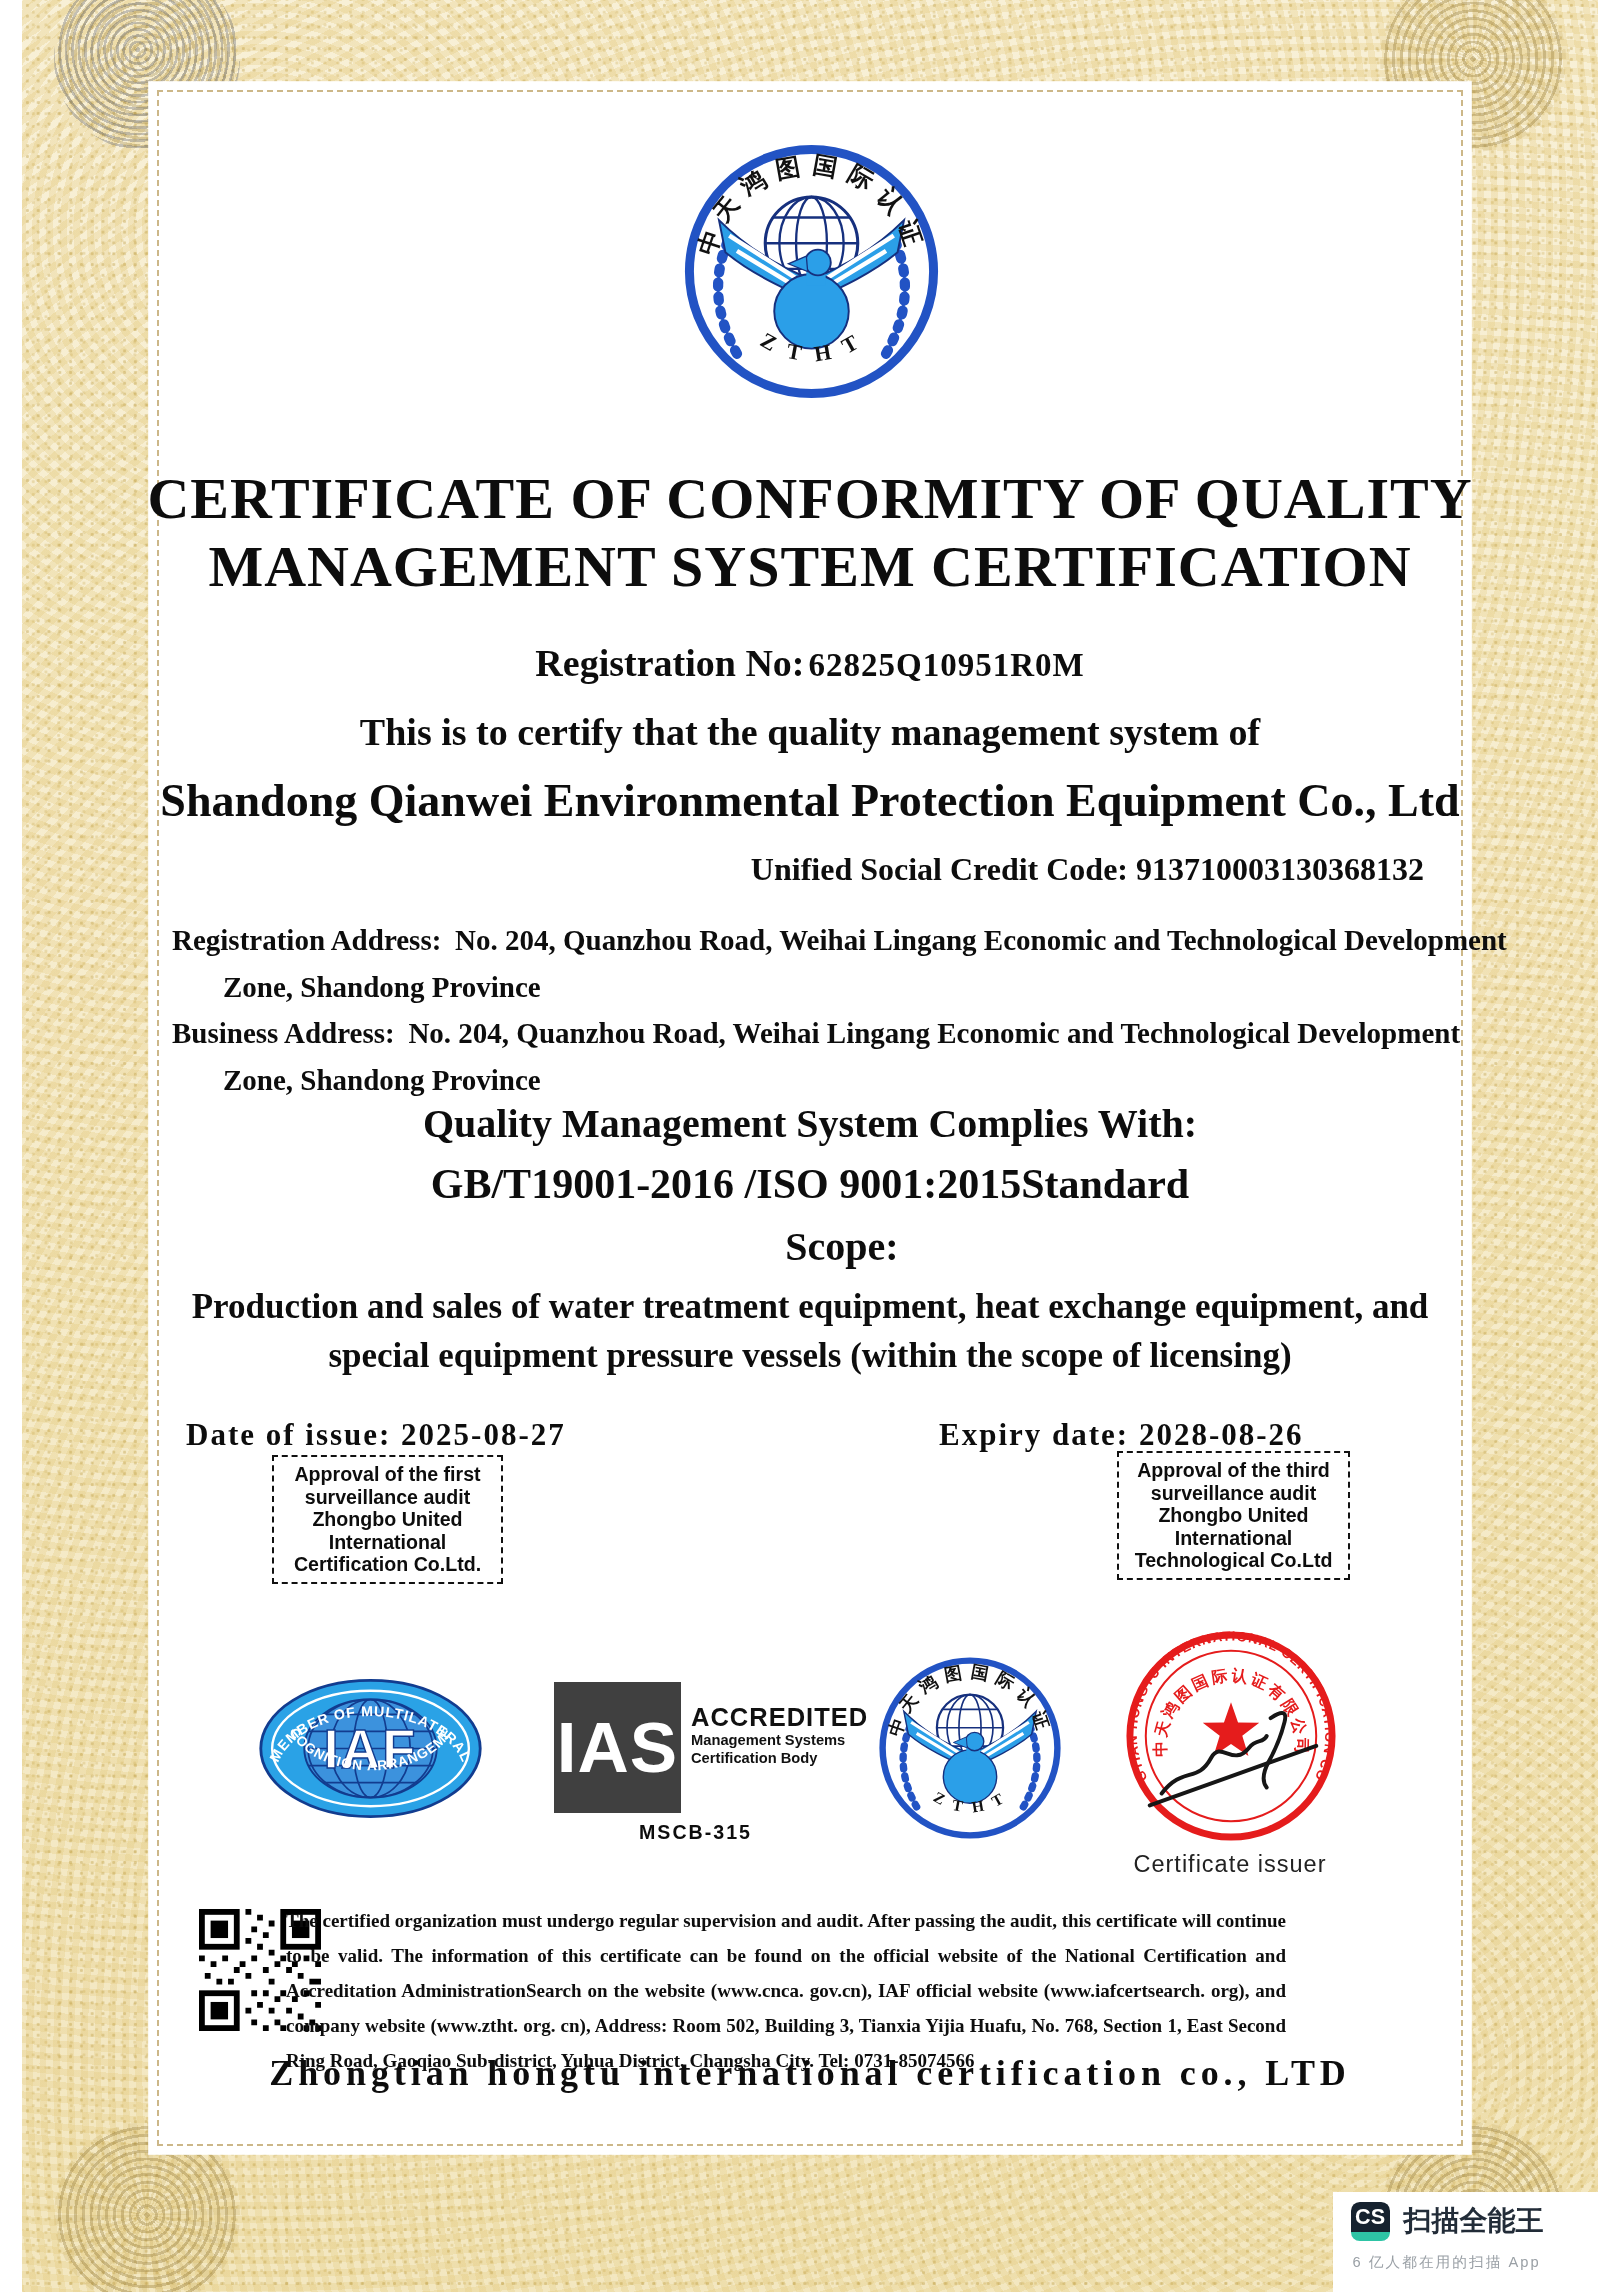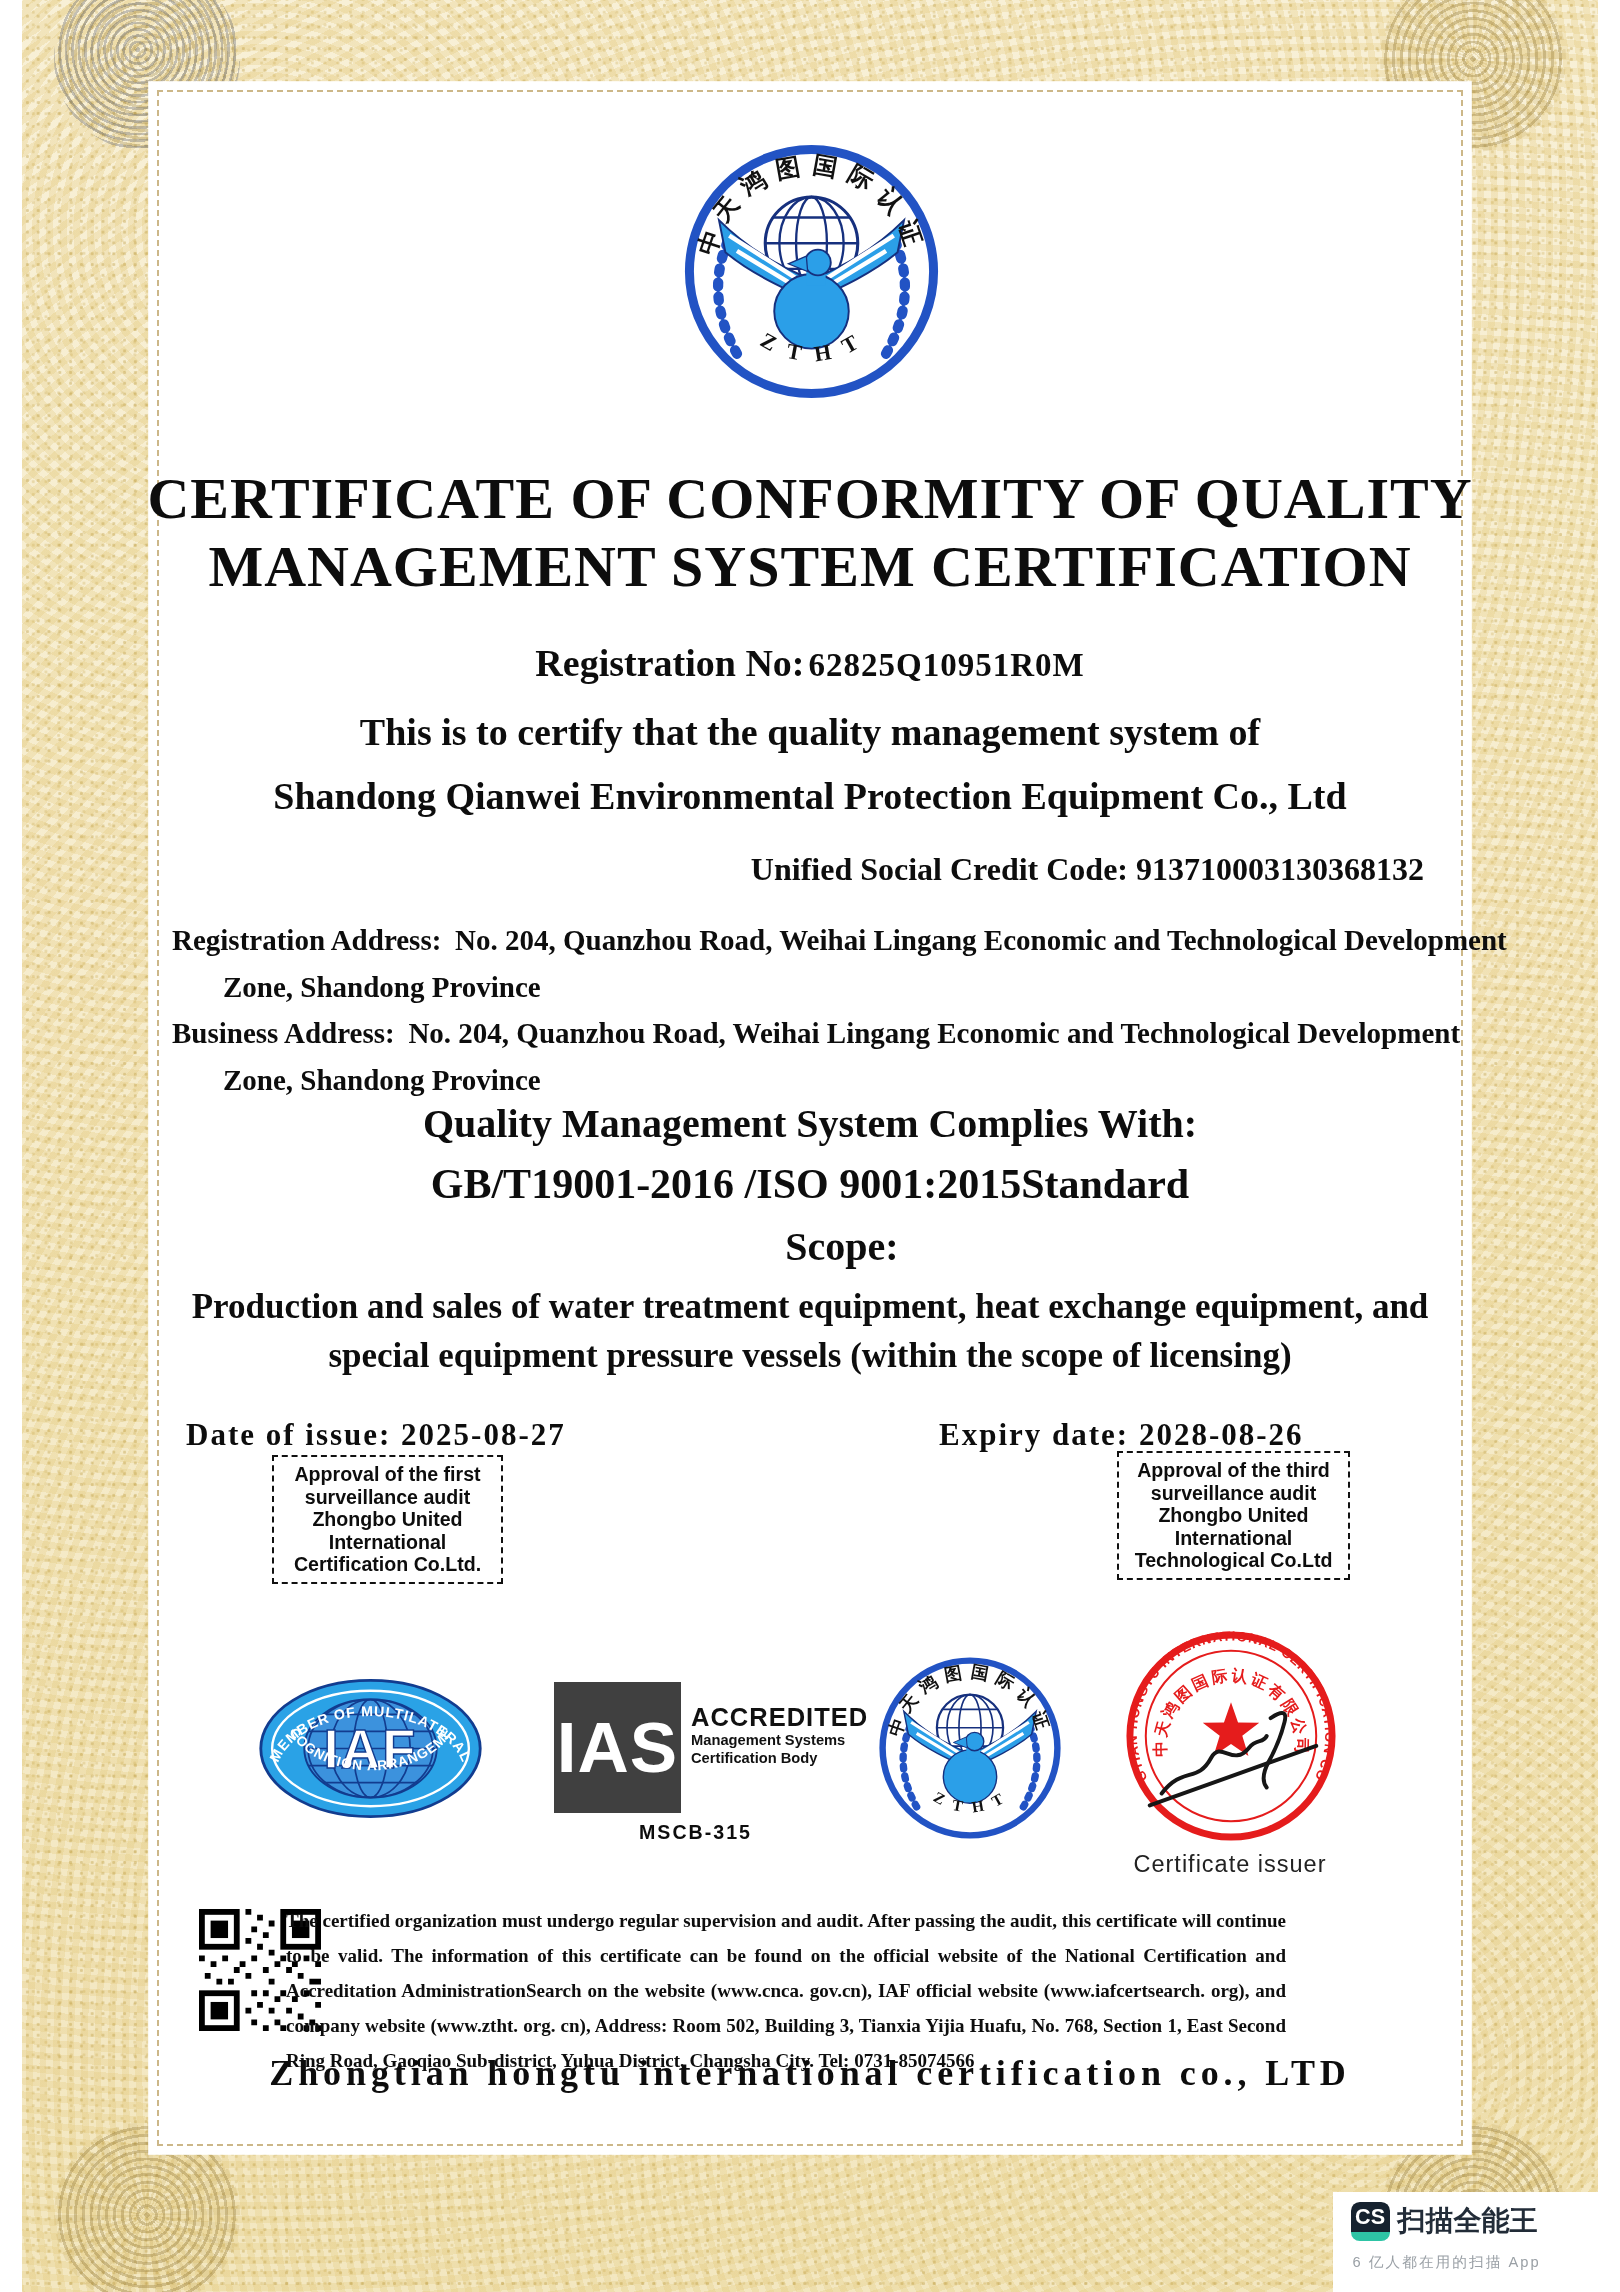--- a/index.html
+++ b/index.html
@@ -36,21 +36,21 @@
     display:flex;align-items:center;justify-content:center;
     font-size:30px;font-weight:bold;letter-spacing:3.9px;}
 
   
   .title{left:0;top:465px;width:100%;text-align:center;font-weight:bold;
     font-size:58px;line-height:68px;letter-spacing:1px;}
   .regline{left:0;top:641px;width:100%;text-align:center;font-weight:bold;}
   .regline .lbl{font-size:38px;}
   .regline .val{font-size:33px;letter-spacing:1px;}
   .certify{left:0;top:710px;width:100%;text-align:center;font-weight:bold;font-size:38px;}
-  .company{left:0;top:774px;width:100%;text-align:center;font-weight:bold;font-size:38px;}
+  .company{left:0;top:774px;width:100%;text-align:center;font-weight:bold;font-size:46px;}
   .credit{right:196px;top:851px;text-align:right;font-weight:bold;font-size:32px;}
   .addr{left:172px;width:1304px;font-weight:bold;font-size:29px;line-height:47px;
     padding-left:51px;text-indent:-51px;}
   .addr .addr-label{margin-right:13.7px;}
   .complies{left:0;top:1100px;width:100%;text-align:center;font-weight:bold;font-size:40px;}
   .standard{left:0;top:1160px;width:100%;text-align:center;font-weight:bold;font-size:42px;}
   .scope-label{left:0;top:1223px;width:100%;text-align:center;font-weight:bold;font-size:40px;padding-left:32px;}
   .scope-text{left:173px;top:1282px;width:1274px;text-align:center;font-weight:bold;
     font-size:35px;line-height:49px;}
   .dateline{top:1417px;font-weight:bold;font-size:31px;letter-spacing:2px;}
@@ -74,21 +74,21 @@
     font-family:"Liberation Sans",sans-serif;font-size:23.5px;letter-spacing:1px;}
 
   
   .notice{left:286px;top:1903px;width:1000px;font-weight:bold;font-size:19px;
     line-height:35px;text-align:justify;}
   .company-line{left:0;top:2052px;width:100%;text-align:center;font-weight:bold;
     font-size:36px;letter-spacing:4.9px;}
 
   
   .wm{left:1333px;top:2192px;width:287px;height:101px;background:#fff;z-index:4;}
-  .wm-row{position:absolute;left:17.6px;top:9.8px;display:flex;align-items:flex-start;gap:8px;}
+  .wm-row{position:absolute;left:17.6px;top:9.8px;display:flex;align-items:flex-start;gap:14px;}
   .wm-icon{width:39px;height:39px;border-radius:8.8px;
     background:linear-gradient(#16222f 0 76%, #2ec4a5 76% 100%);
     display:flex;align-items:flex-start;justify-content:center;
     color:#fff;font-family:"Liberation Sans",sans-serif;font-weight:bold;font-size:21.6px;line-height:29px;}
   .wm-name{color:#222c38;font-family:Liberation Sans, sans-serif;font-weight:bold;font-size:28px;}
   .wm-tag{position:absolute;left:19.6px;top:61px;color:#9aa0a6;
     font-family:"Liberation Sans",sans-serif;font-size:14.7px;letter-spacing:2px;}
 </style>
 </head>
 <body>

